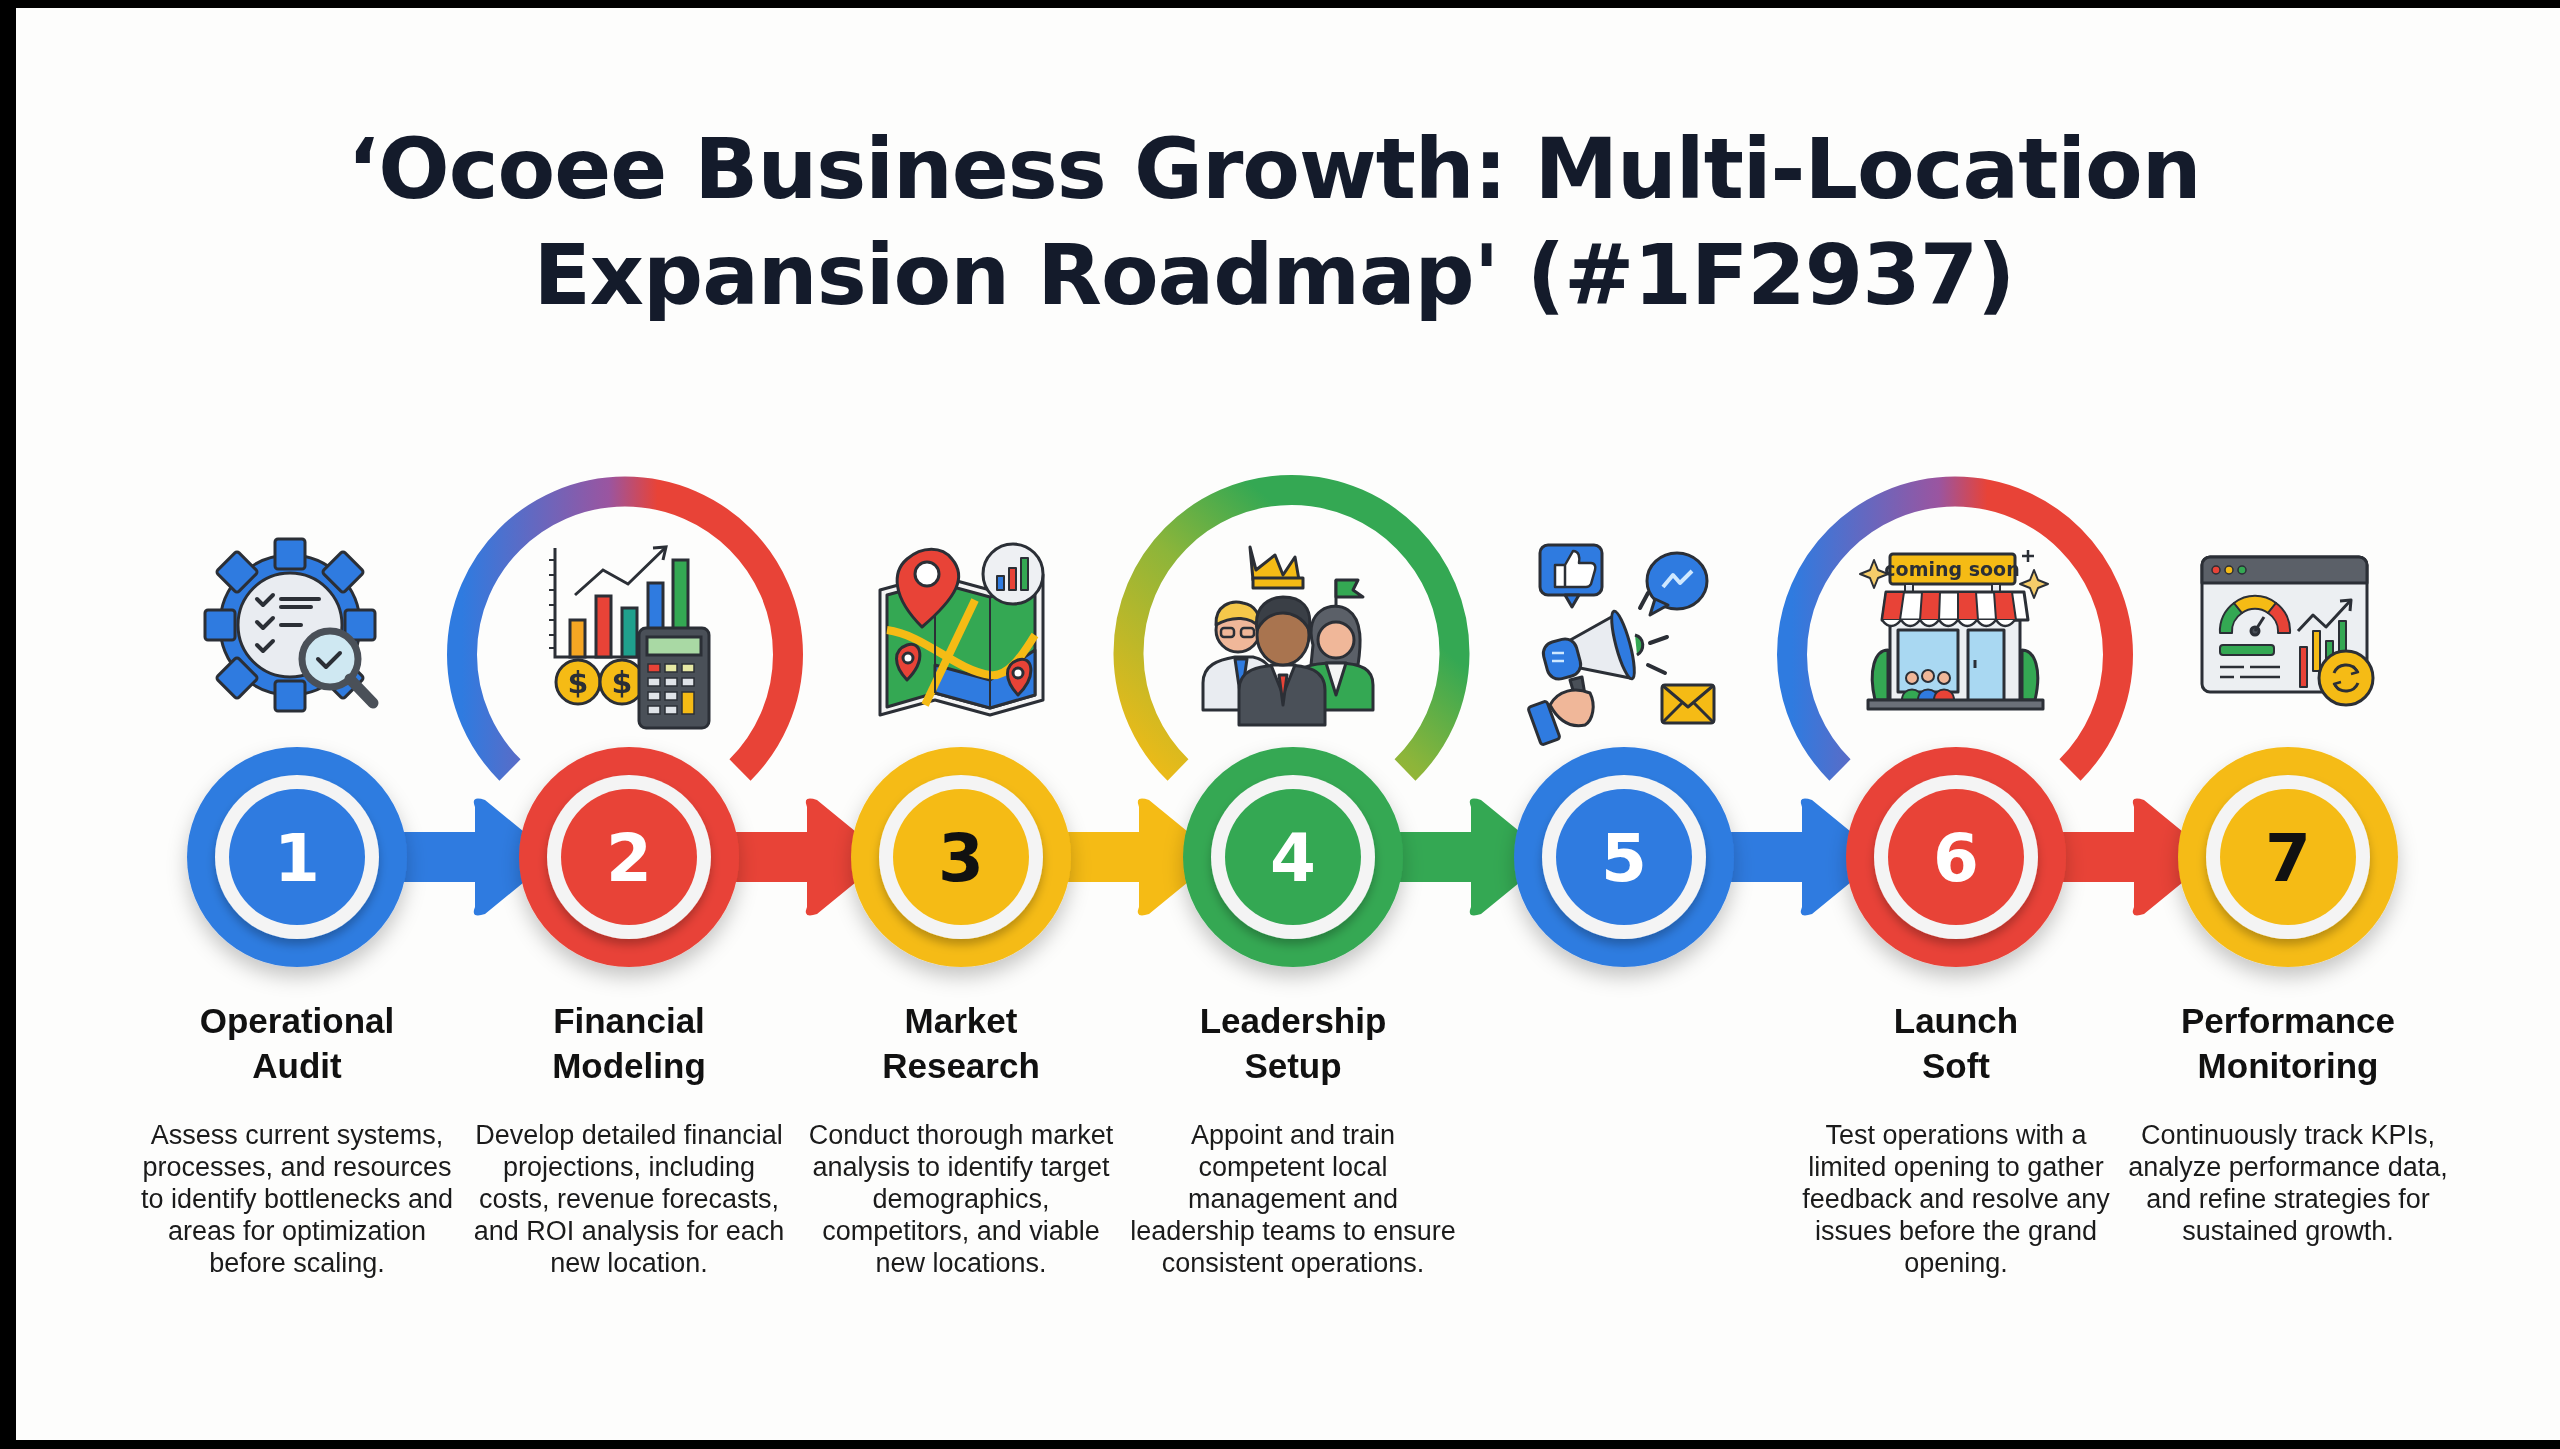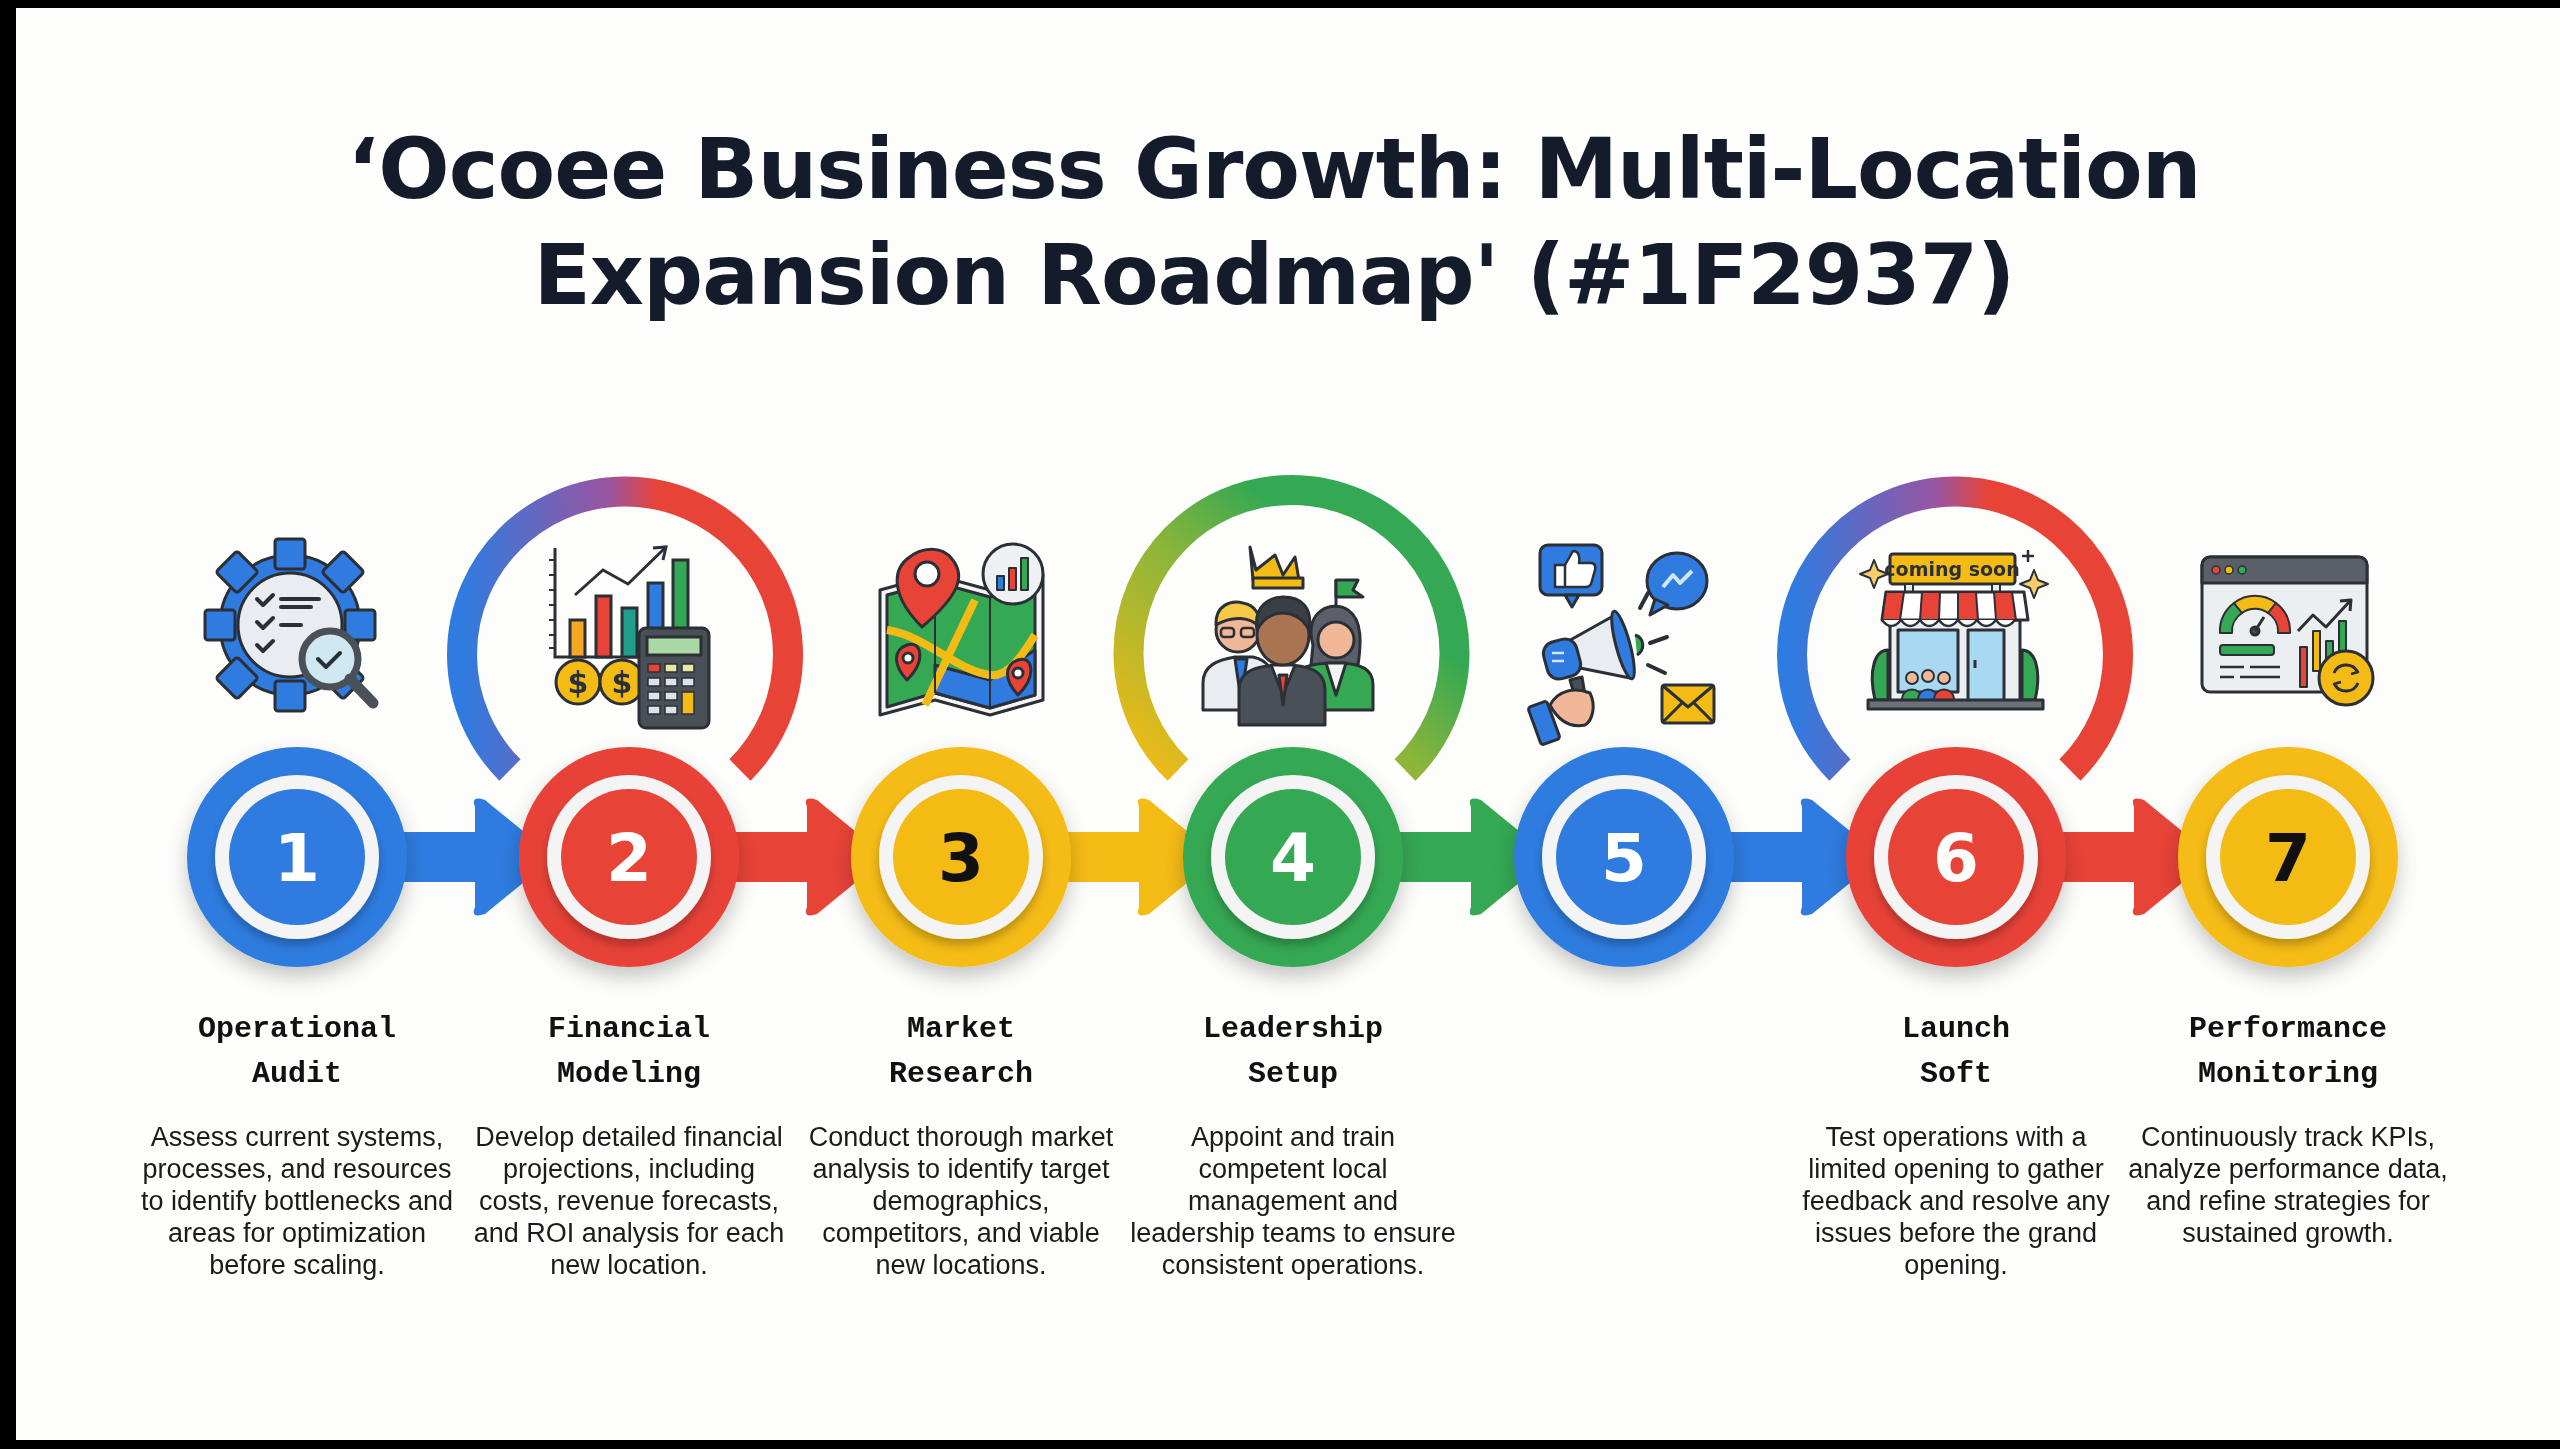--- a/index.html
+++ b/index.html
@@ -18,27 +18,27 @@
     font-family: "DejaVu Sans", sans-serif; font-weight: bold;
     font-size: 84px; line-height: 106px; letter-spacing: -1px;
     margin: 0;
   }
   .title span { display: block; }
   svg.flow { position: absolute; left: -16px; top: -8px; width: 2560px; height: 1449px; }
   .label {
     position: absolute; width: 330px; text-align: center; color: #111;
   }
   .label .name {
-    font-family: Liberation Mono, monospace; font-weight: bold;
-    font-size: 30px; line-height: 45px; margin: 9px;
+    font-family: Liberation Sans, sans-serif; font-weight: bold;
+    font-size: 35px; line-height: 45px; margin: 0;
   }
   .label .name span { display: block; }
   .label .desc {
     font-family: "Liberation Sans", sans-serif; font-size: 27px; line-height: 32px;
-    margin: 24px 0 0 0; color: #1b1b1b;
+    margin: 31px 0 0 0; color: #1b1b1b;
   }
   .num {
     font-family: "DejaVu Sans", sans-serif; font-weight: bold; font-size: 66px;
   }
 </style>
 </head>
 <body>
 
 <div class="canvas">
 

